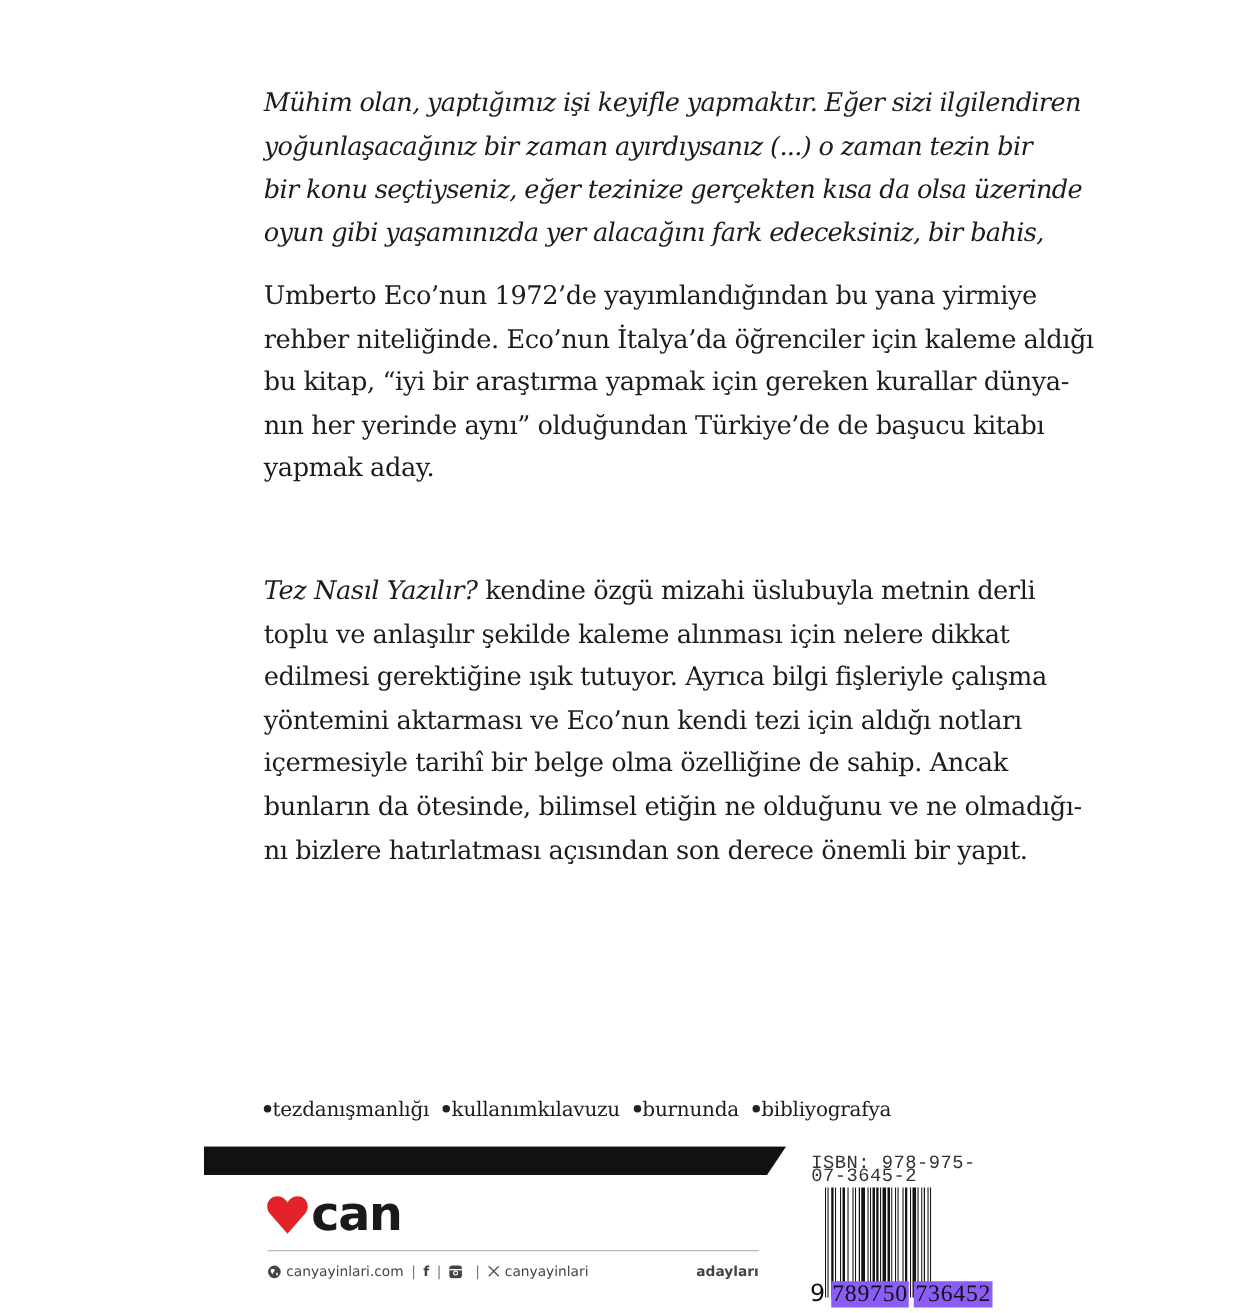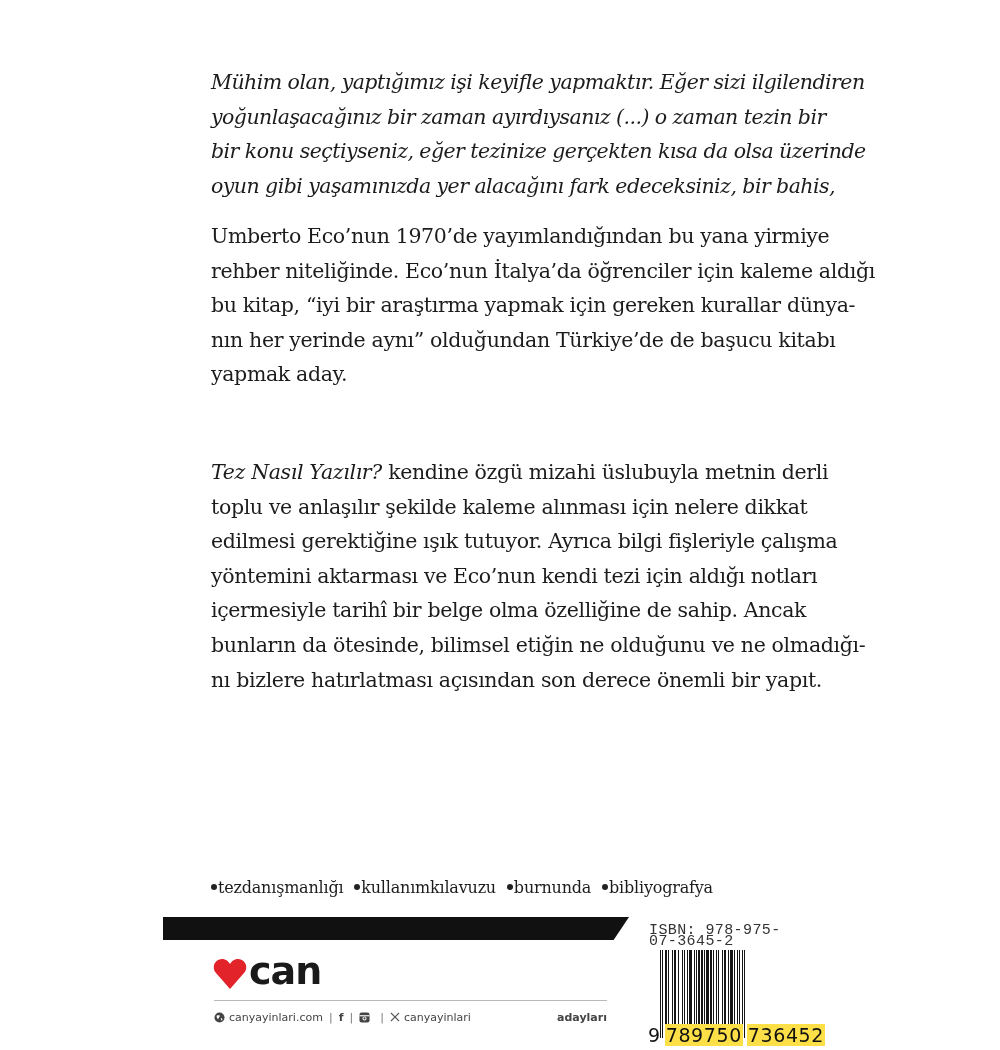--- a/index.html
+++ b/index.html
@@ -62,21 +62,21 @@
       background: #111;
       clip-path: polygon(0 0, 100% 0, 96.7% 100%, 0 100%);
     }
 
     .logo {
       position: absolute;
       left: 213px;
       top: 956px;
       height: 36px;
       display: flex;
-      align-items: center;
+      align-items: flex-start;
     }
     .logo svg { display: block; }
     .logo-word {
       font-family: "DejaVu Sans", sans-serif;
       font-weight: bold;
       font-size: 38px;
       color: #1a1a1a;
       letter-spacing: -1px;
       line-height: 36px;
       margin-left: 2px;
@@ -146,34 +146,34 @@
       left: 0;
       top: 74px;
       font-family: "DejaVu Sans", sans-serif;
       font-size: 19px;
       color: #111;
       letter-spacing: 0.6px;
       background: transparent;
       white-space: nowrap;
     }
     .barcode-digits .lead { margin-right: 4px; }
-    .barcode-digits .grp { background: #fde047; padding: 0 1px; }
+    .barcode-digits .grp { background: #8b5cf6; padding: 0 1px; font-family: Liberation Serif, serif; }
   </style>
 </head>
 <body>
 
 <div class="text-block italic" id="p1">
   <span class="line">Mühim olan, yaptığımız işi keyifle yapmaktır. Eğer sizi ilgilendiren</span>
   <span class="line">yoğunlaşacağınız bir zaman ayırdıysanız (...) o zaman tezin bir</span>
   <span class="line">bir konu seçtiyseniz, eğer tezinize gerçekten kısa da olsa üzerinde</span>
   <span class="line">oyun gibi yaşamınızda yer alacağını fark edeceksiniz, bir bahis,</span>
 </div>
 
 <div class="text-block" id="p2">
-  <span class="line">Umberto Eco’nun 1970’de yayımlandığından bu yana yirmiye</span>
+  <span class="line">Umberto Eco’nun 1972’de yayımlandığından bu yana yirmiye</span>
   <span class="line">rehber niteliğinde. Eco’nun İtalya’da öğrenciler için kaleme aldığı</span>
   <span class="line">bu kitap, “iyi bir araştırma yapmak için gereken kurallar dünya-</span>
   <span class="line">nın her yerinde aynı” olduğundan Türkiye’de de başucu kitabı</span>
   <span class="line last">yapmak aday.</span>
 </div>
 
 <div class="text-block" id="p3">
   <span class="line"><em>Tez Nasıl Yazılır?</em><span> kendine özgü mizahi üslubuyla metnin derli</span></span>
   <span class="line">toplu ve anlaşılır şekilde kaleme alınması için nelere dikkat</span>
   <span class="line">edilmesi gerektiğine ışık tutuyor. Ayrıca bilgi fişleriyle çalışma</span>

